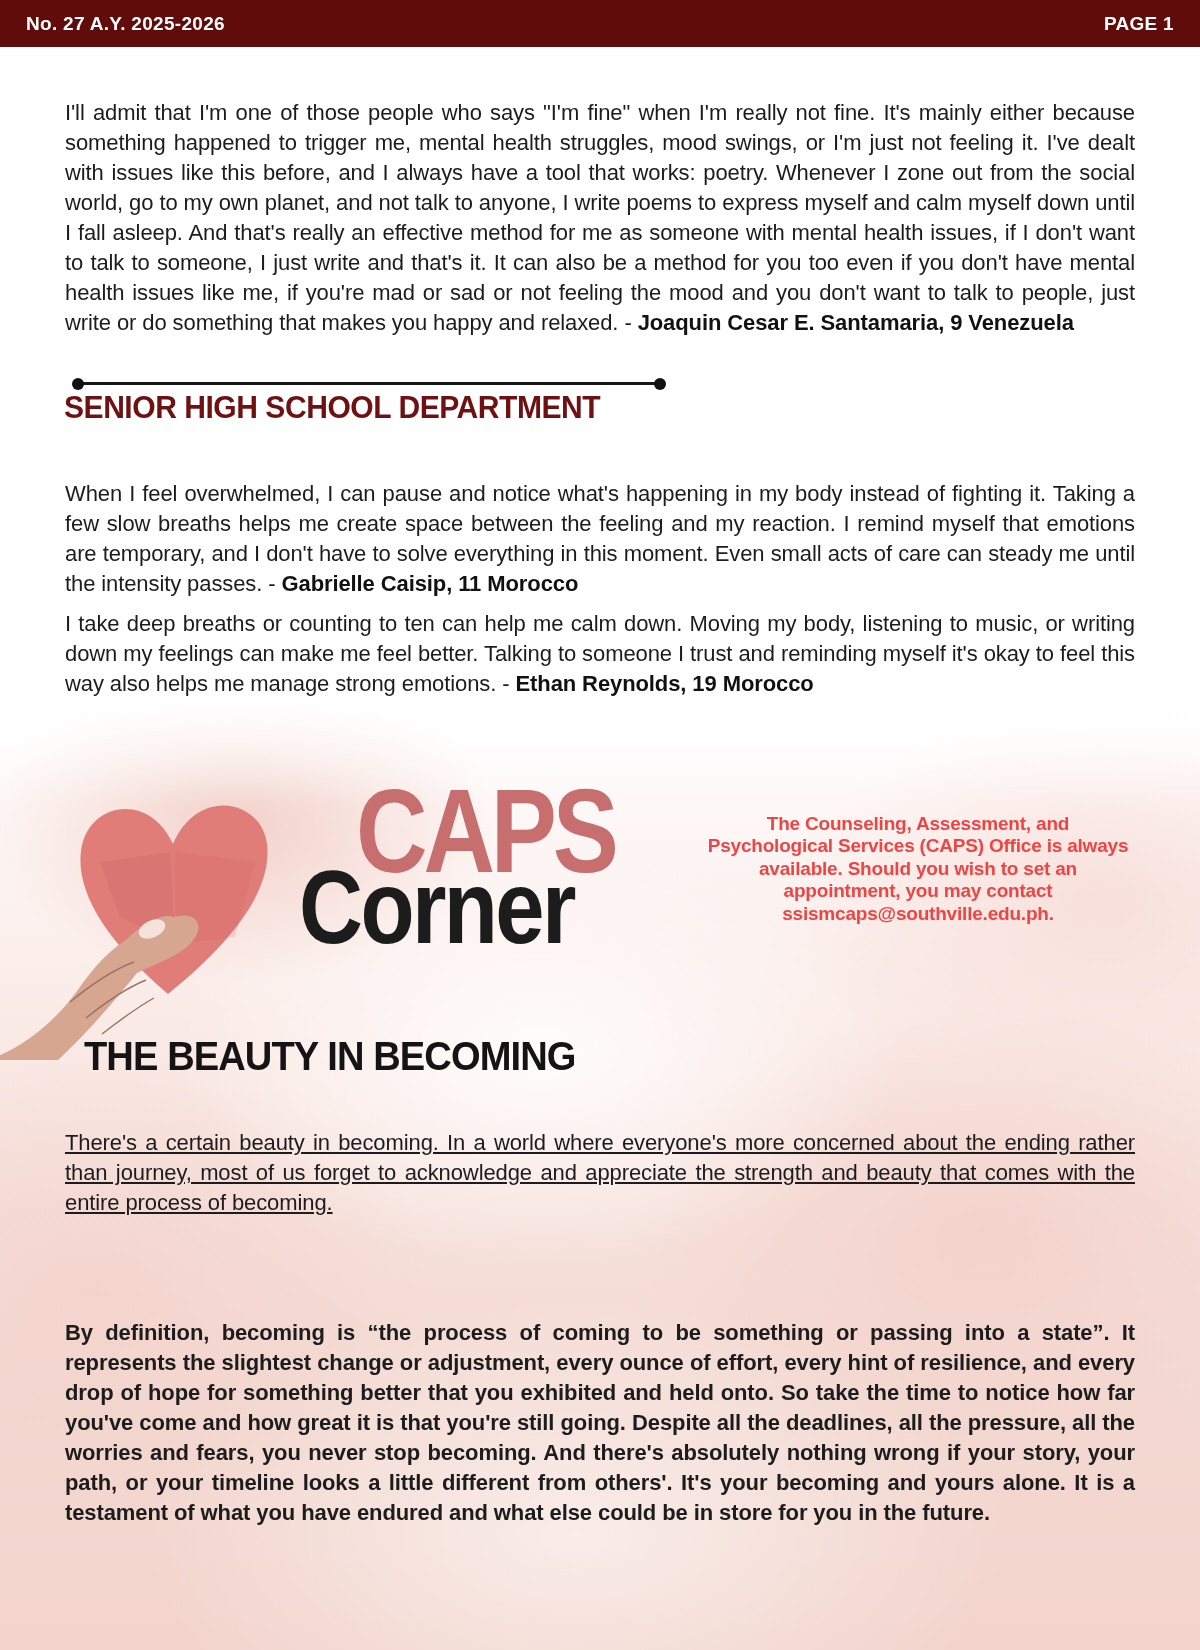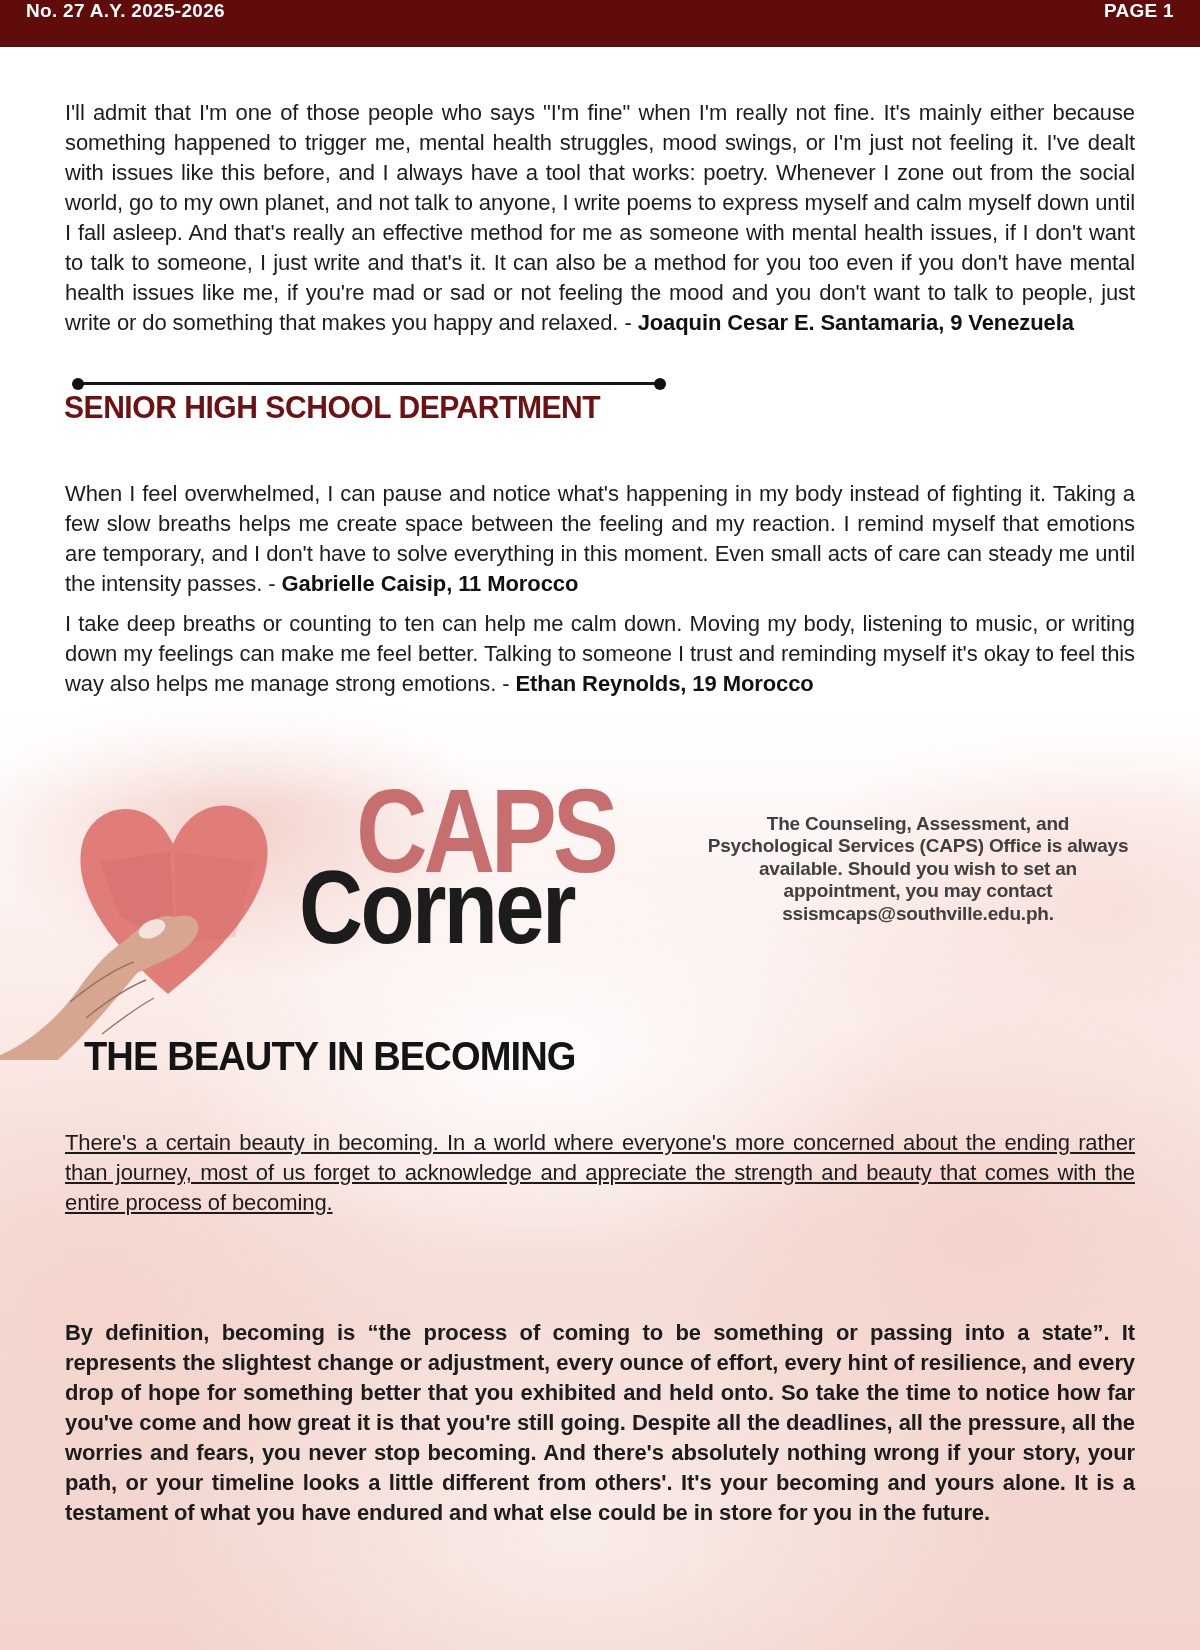--- a/index.html
+++ b/index.html
@@ -16,21 +16,21 @@
       radial-gradient(ellipse 420px 260px at 92% 22%, rgba(246,216,210,0.7), rgba(246,216,210,0) 75%),
       radial-gradient(ellipse 520px 300px at 45% 38%, rgba(255,255,255,0.9), rgba(255,255,255,0) 70%),
       radial-gradient(ellipse 460px 280px at 82% 56%, rgba(240,199,191,0.55), rgba(240,199,191,0) 78%),
       radial-gradient(ellipse 430px 300px at 8% 62%, rgba(242,206,198,0.6), rgba(242,206,198,0) 78%),
       radial-gradient(ellipse 620px 340px at 48% 88%, rgba(255,255,255,0.55), rgba(255,255,255,0) 70%),
       linear-gradient(to bottom, #ffffff 0%, #faeae6 35%, #f3d8d1 75%, #f2d4cc 100%);
   }
   .header-bar {
     position:absolute; top:0; left:0; width:1200px; height:47px; z-index:5;
     background:#600c0a; color:#ffffff; box-sizing:border-box;
-    display:flex; justify-content:space-between;
+    display:flex; align-items:center; justify-content:space-between;
     padding:0 26px; font-weight:bold; font-size:19px; letter-spacing:0.3px;
   }
   .body-text {
     position:absolute; left:65px; width:1070px; z-index:2;
     text-align:justify; font-size:22px; line-height:1.365;
     color:#1c1c1c; letter-spacing:-0.1px;
   }
   .body-text b { color:#111; }
   .p-jhs  { top:76px; }
   .p-shs1 { top:457px; }
@@ -57,21 +57,21 @@
     transform:scaleX(0.84); transform-origin:left top; white-space:nowrap;
   }
   .caps-word-bottom {
     position:absolute; left:299px; top:856px; z-index:2; line-height:1;
     font-size:103px; font-weight:bold; color:#1c1c1c; letter-spacing:-3px;
     transform:scaleX(0.86); transform-origin:left top; white-space:nowrap;
   }
   .caps-info {
     position:absolute; left:702px; top:813px; width:432px; z-index:2;
     text-align:center; font-weight:bold; font-size:19px; line-height:1.18;
-    color:#404040; letter-spacing:-0.2px;
+    color:#ef4444; letter-spacing:-0.2px;
   }
   .article-title {
     position:absolute; left:84px; top:1033px; z-index:2; white-space:nowrap;
     font-size:41px; font-weight:bold; color:#141414; letter-spacing:-1px;
     transform:scaleX(0.93); transform-origin:left top;
   }
   .p-art1 { top:1106px;text-decoration:underline; }
   .p-art2 { top:1296px;font-weight:bold; }
   .p-art3 { top:1476px; }
 </style>

